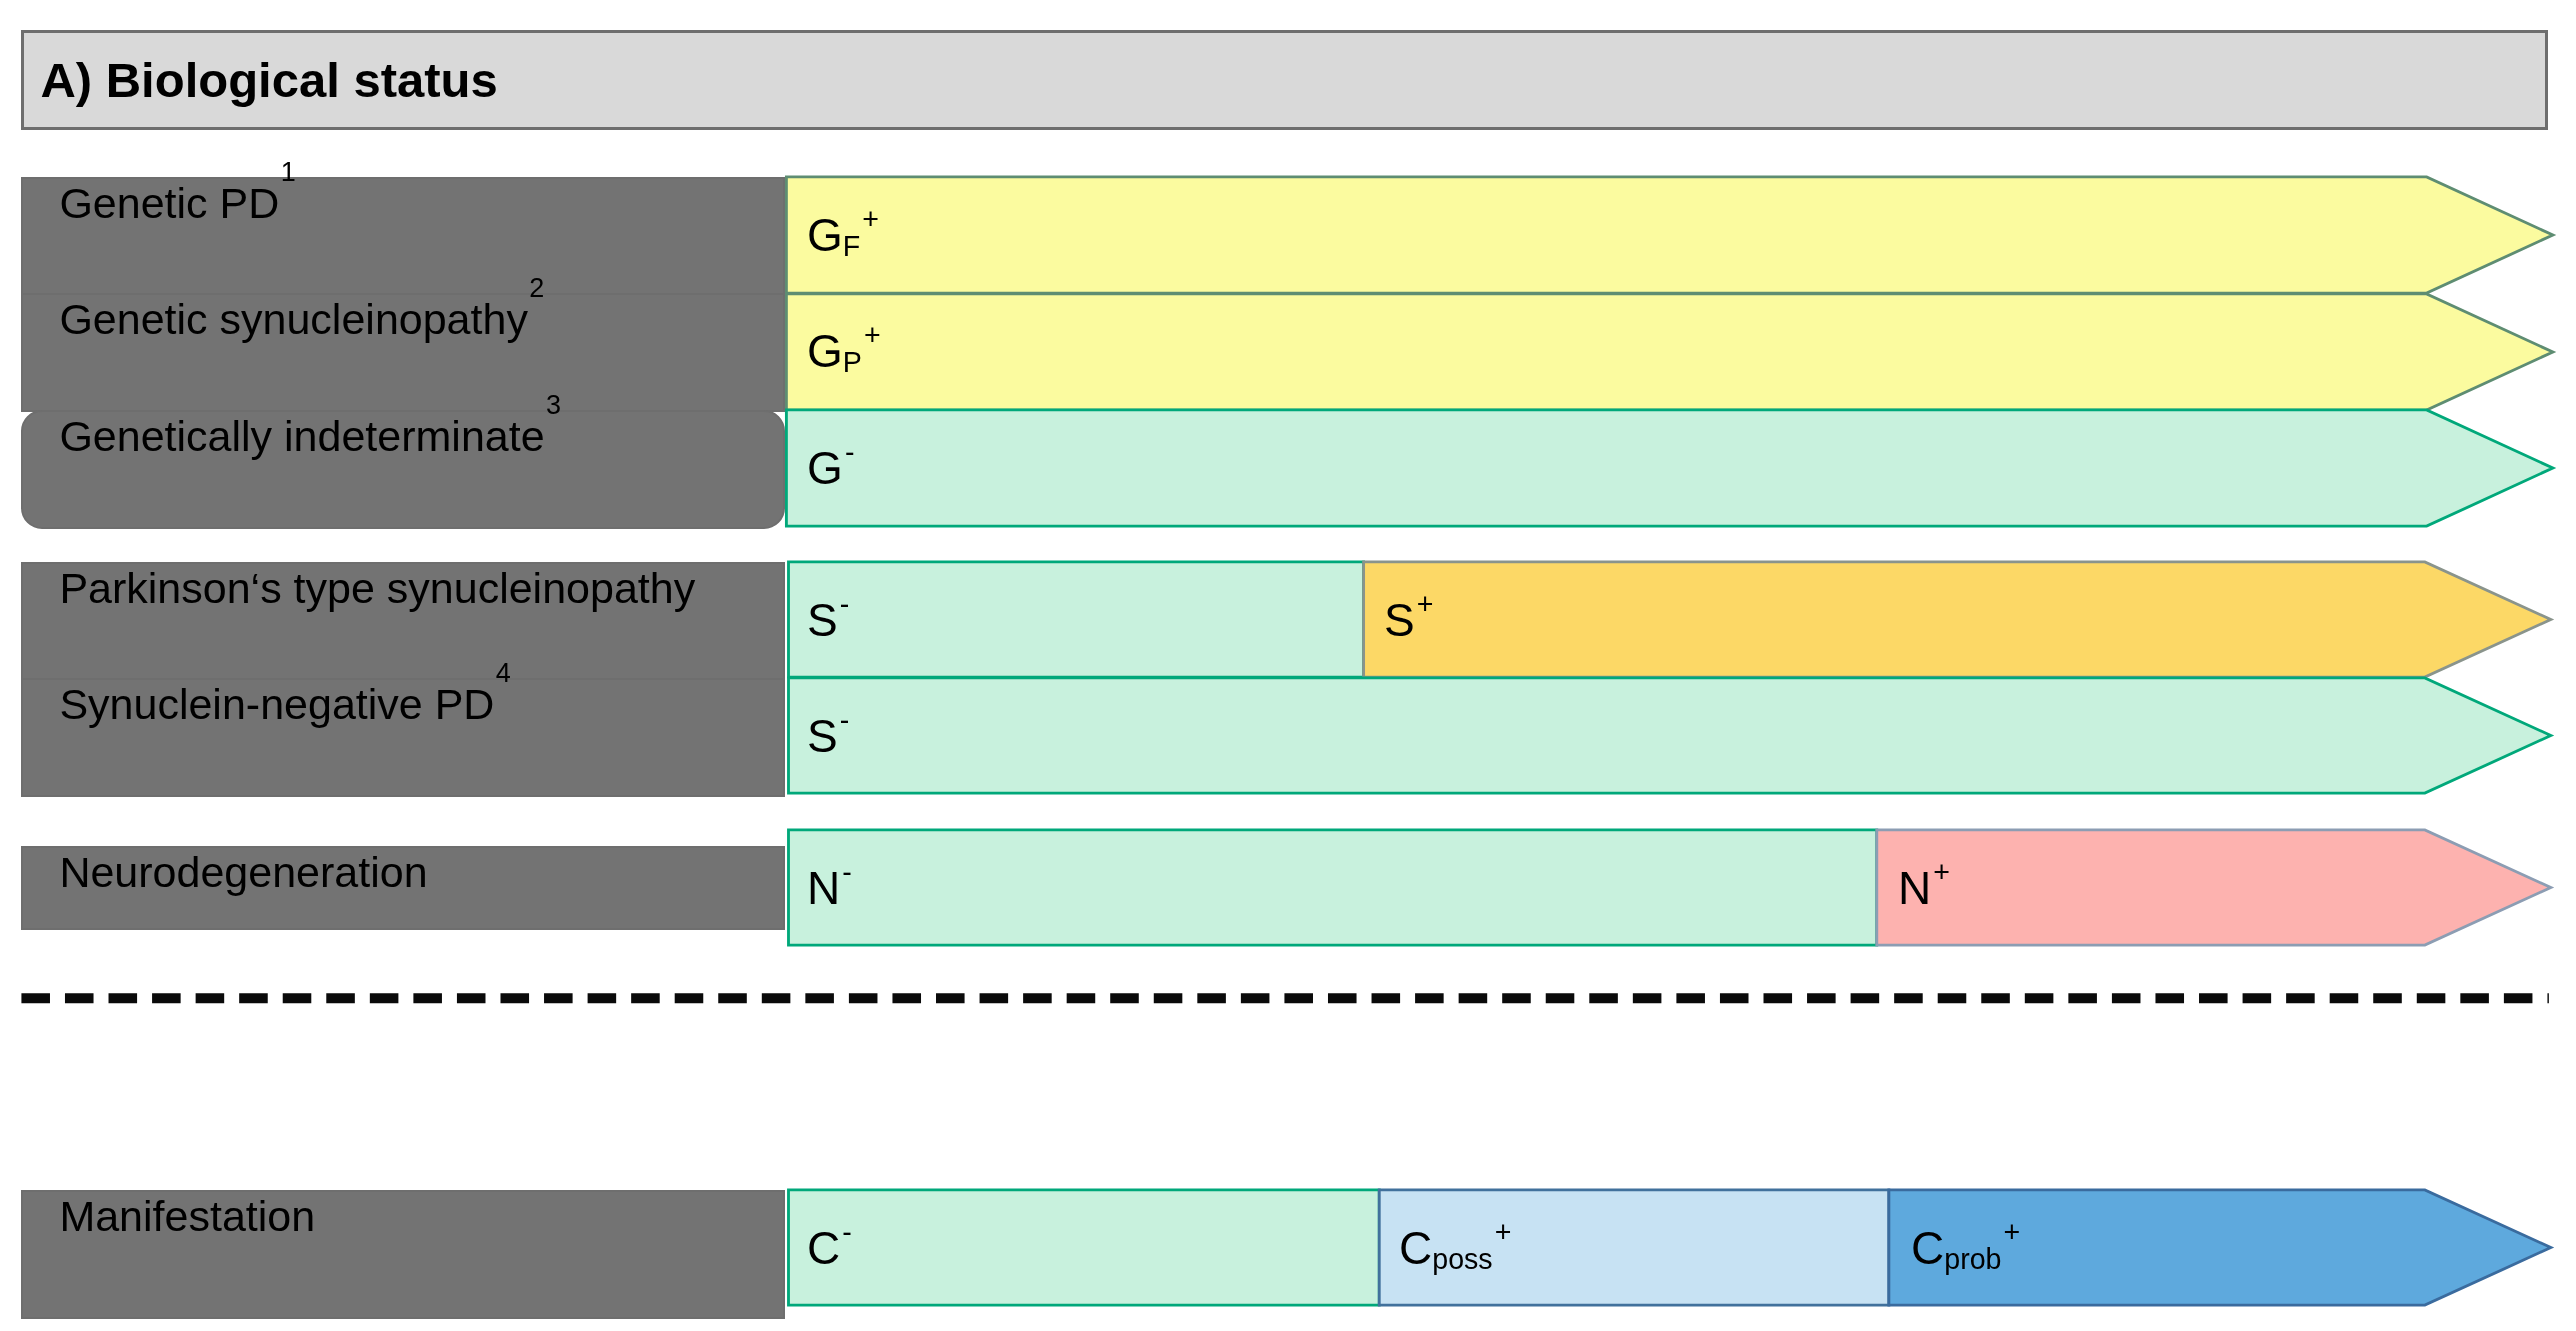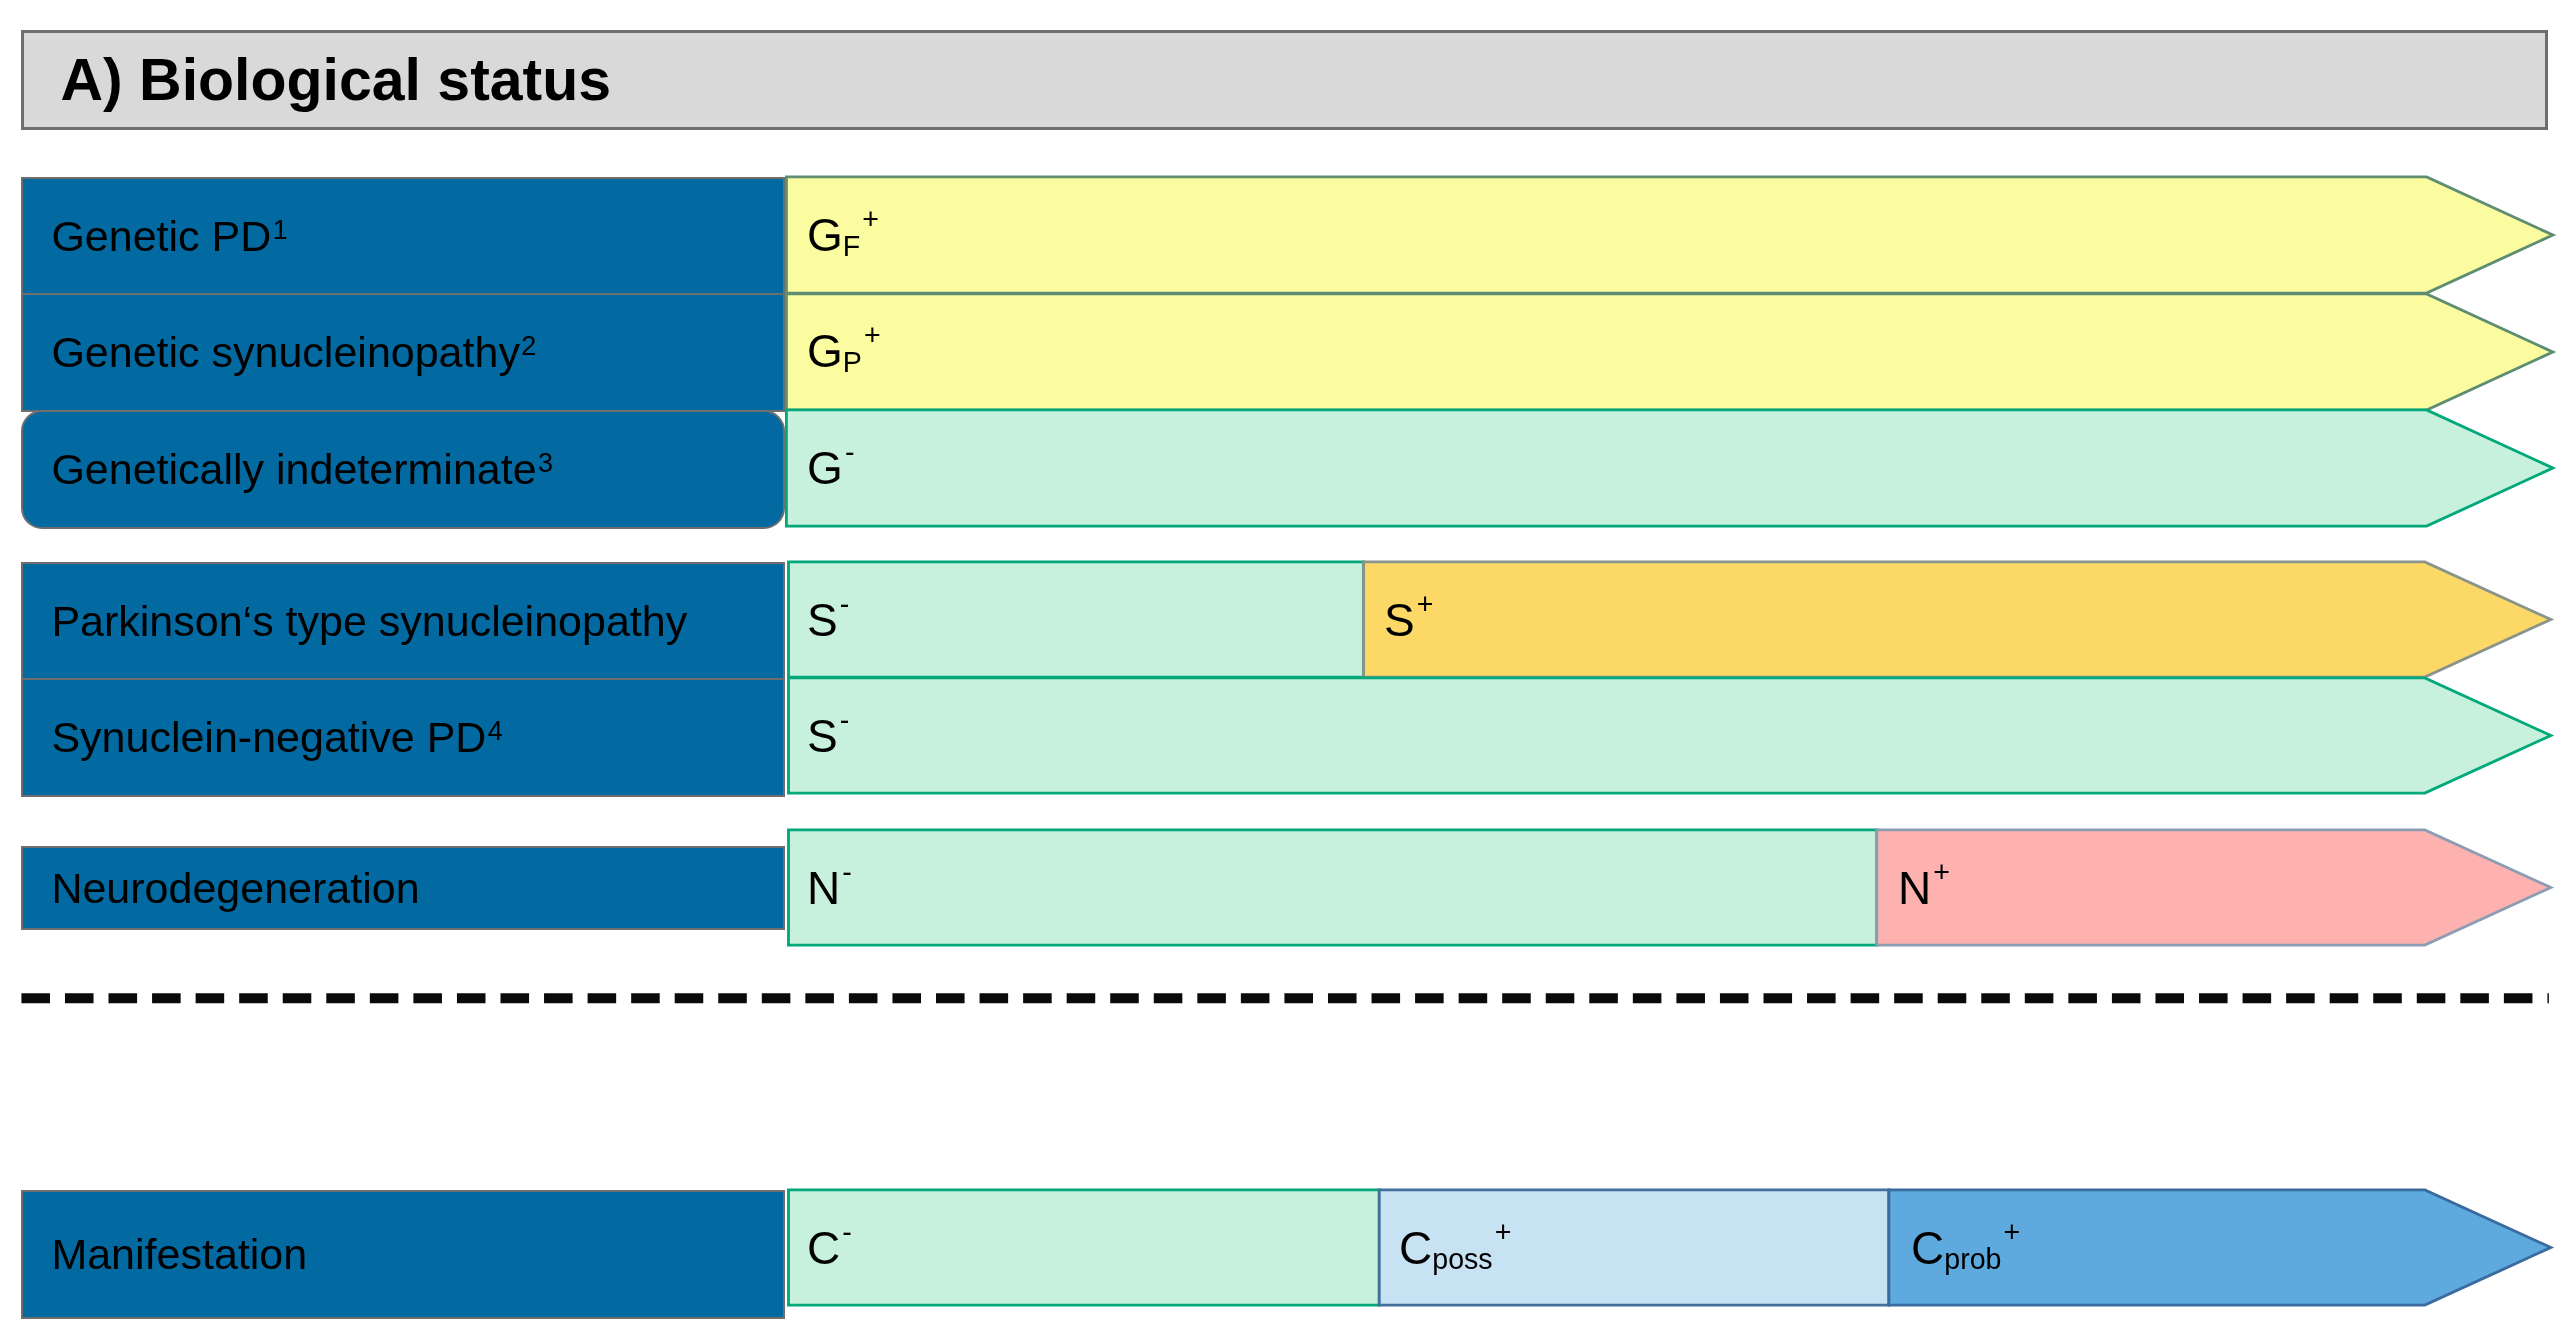--- a/index.html
+++ b/index.html
@@ -1,22 +1,22 @@
 <!DOCTYPE html>
 <html style="font-size:11.4px"><head>
 <meta charset="utf-8">
 <style>
   html,body{margin:0;padding:0;background:#ffffff;}
   #canvas{position:relative;width:2576px;height:1332px;background:#ffffff;overflow:hidden;
           font-family:"Liberation Sans",sans-serif;color:#000;}
   .header-bar{position:absolute;box-sizing:border-box;background:#D9D9D9;border:3.6px solid #6E6E6E;
-              font-weight:bold;font-size:59px;display:flex;align-items:center;padding-left:36px;
+              font-weight:bold;font-size:49px;display:flex;align-items:center;padding-left:16px;
               letter-spacing:0px;}
-  .row-label{position:absolute;box-sizing:border-box;background:#0369a1;border:2.9px solid #6E6E6E;
-             font-size:43px;display:flex;align-items:center;padding-left:28px;white-space:nowrap;}
+  .row-label{position:absolute;box-sizing:border-box;background:#737373;border:2.9px solid #6E6E6E;
+             font-size:43px;display:flex;padding-left:36px;white-space:nowrap;}
   .lblsup{font-size:27px;vertical-align:super;line-height:0;margin-left:1.4px;transform:translateY(-7.1px);display:inline-block;}
   .arrow-svg{position:absolute;overflow:visible;}
   .segtext{position:absolute;display:flex;align-items:center;white-space:nowrap;font-size:46px;}
   .segtext .m{font-size:46px;}
   .segtext .sb{font-size:28.6px;transform:translateY(11.4px);display:inline-block;}
   .segtext .sp{font-size:28.6px;transform:translateY(-15.7px);display:inline-block;margin-left:2.1px;}
   .divider-svg{position:absolute;left:0;top:0;overflow:visible;}
 </style>
 </head>
 <body>

